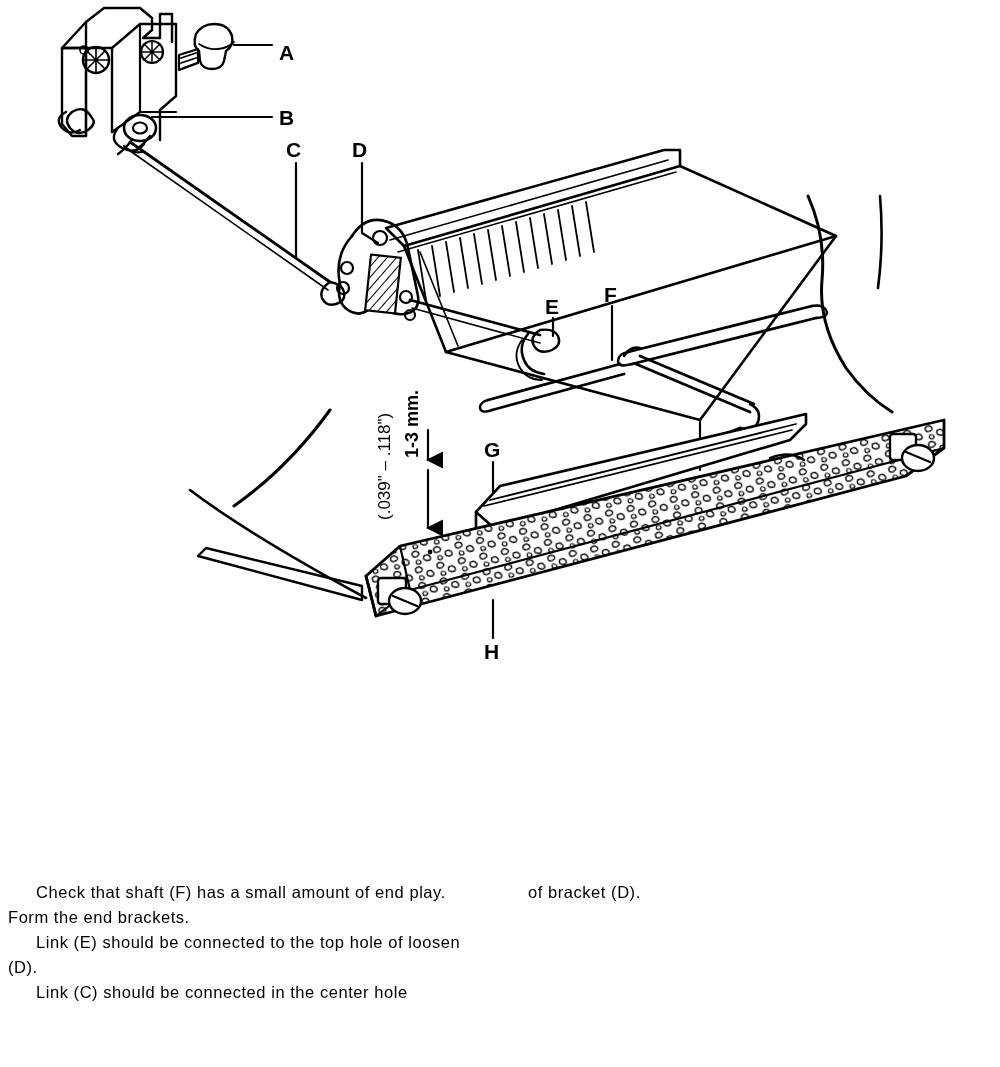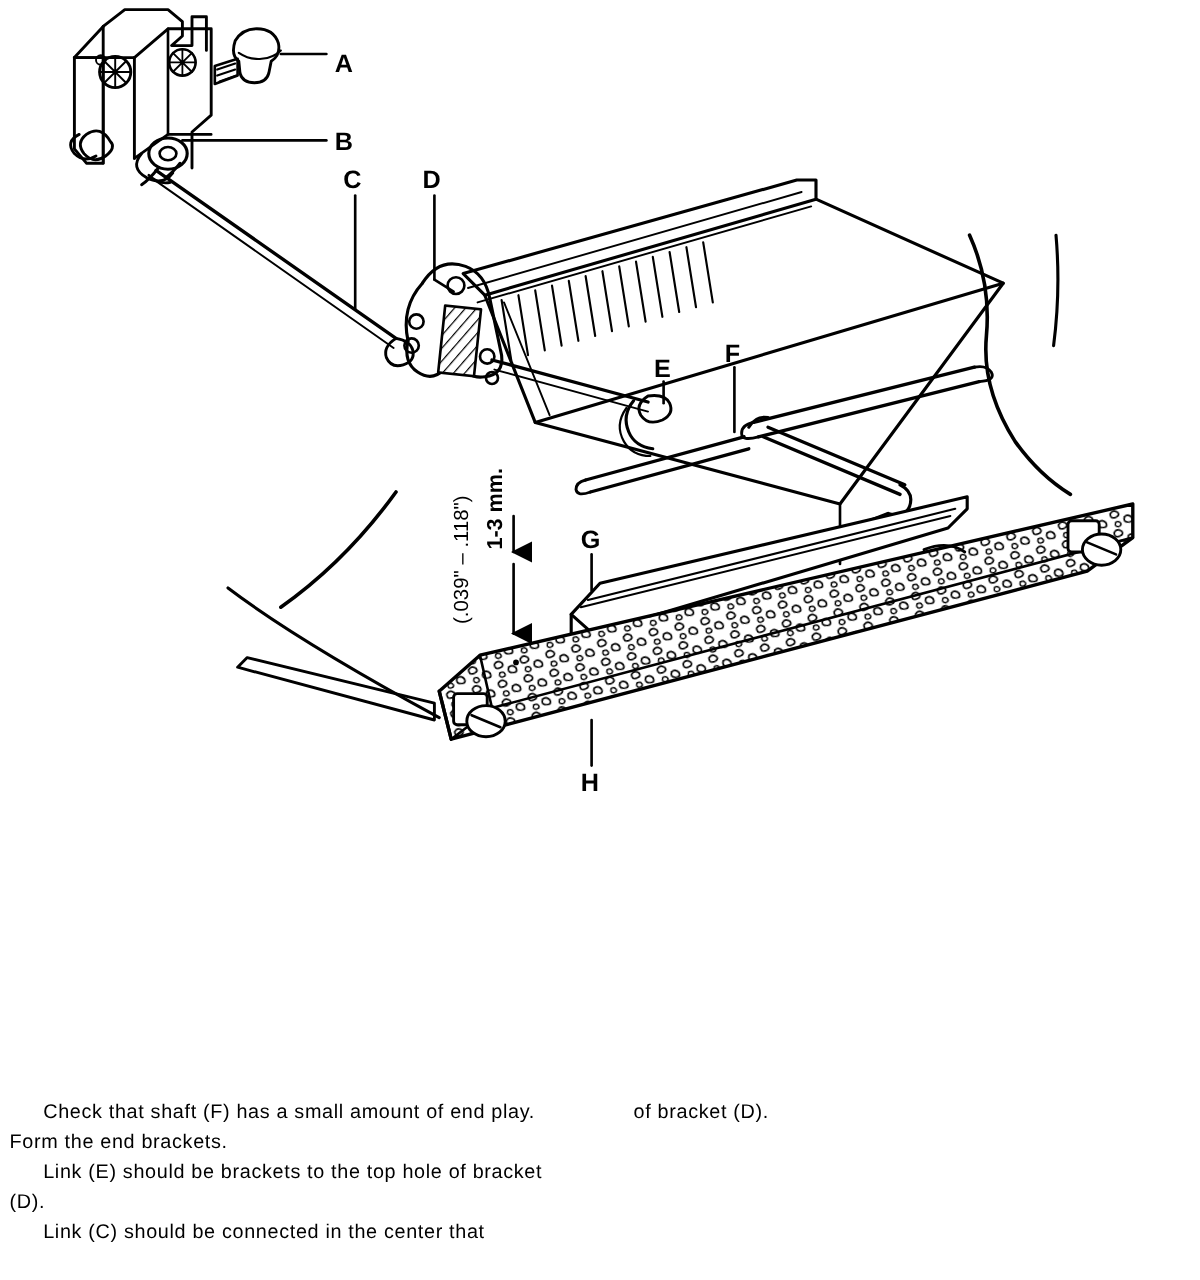--- a/index.html
+++ b/index.html
@@ -38,21 +38,21 @@
   }
   .dim-label-bold {
     font-family: "Liberation Sans", sans-serif;
     font-weight: bold;
     font-size: 18px;
     fill: #000;
   }
   #caption {
     position: absolute;
     left: 0;
-    top: 915px;
+    top: 880px;
     width: 1000px;
     height: 150px;
   }
   .col {
     position: absolute;
     top: 0;
     font-size: 16.5px;
     line-height: 25px;
     letter-spacing: 0.55px;
     color: #000;
@@ -274,19 +274,19 @@
     </g>
 
     <text class="dim-label" transform="translate(390,520) rotate(-90)">(.039" – .118")</text>
     <text class="dim-label-bold" transform="translate(418,458) rotate(-90)">1-3 mm.</text>
   </svg>
 </div>
 
 <div id="caption">
   <div class="col left">
     <p class="para">Check that shaft (F) has a small amount of end play. Form the end brackets.</p>
-    <p class="para">Link (E) should be brackets to the top hole of bracket (D).</p>
-    <p class="para">Link (C) should be connected in the center that</p>
+    <p class="para">Link (E) should be connected to the top hole of loosen (D).</p>
+    <p class="para">Link (C) should be connected in the center hole</p>
   </div>
   <div class="col right">
     <p class="para no-indent">of bracket (D).</p>
   </div>
 </div>
 
 </body></html>

